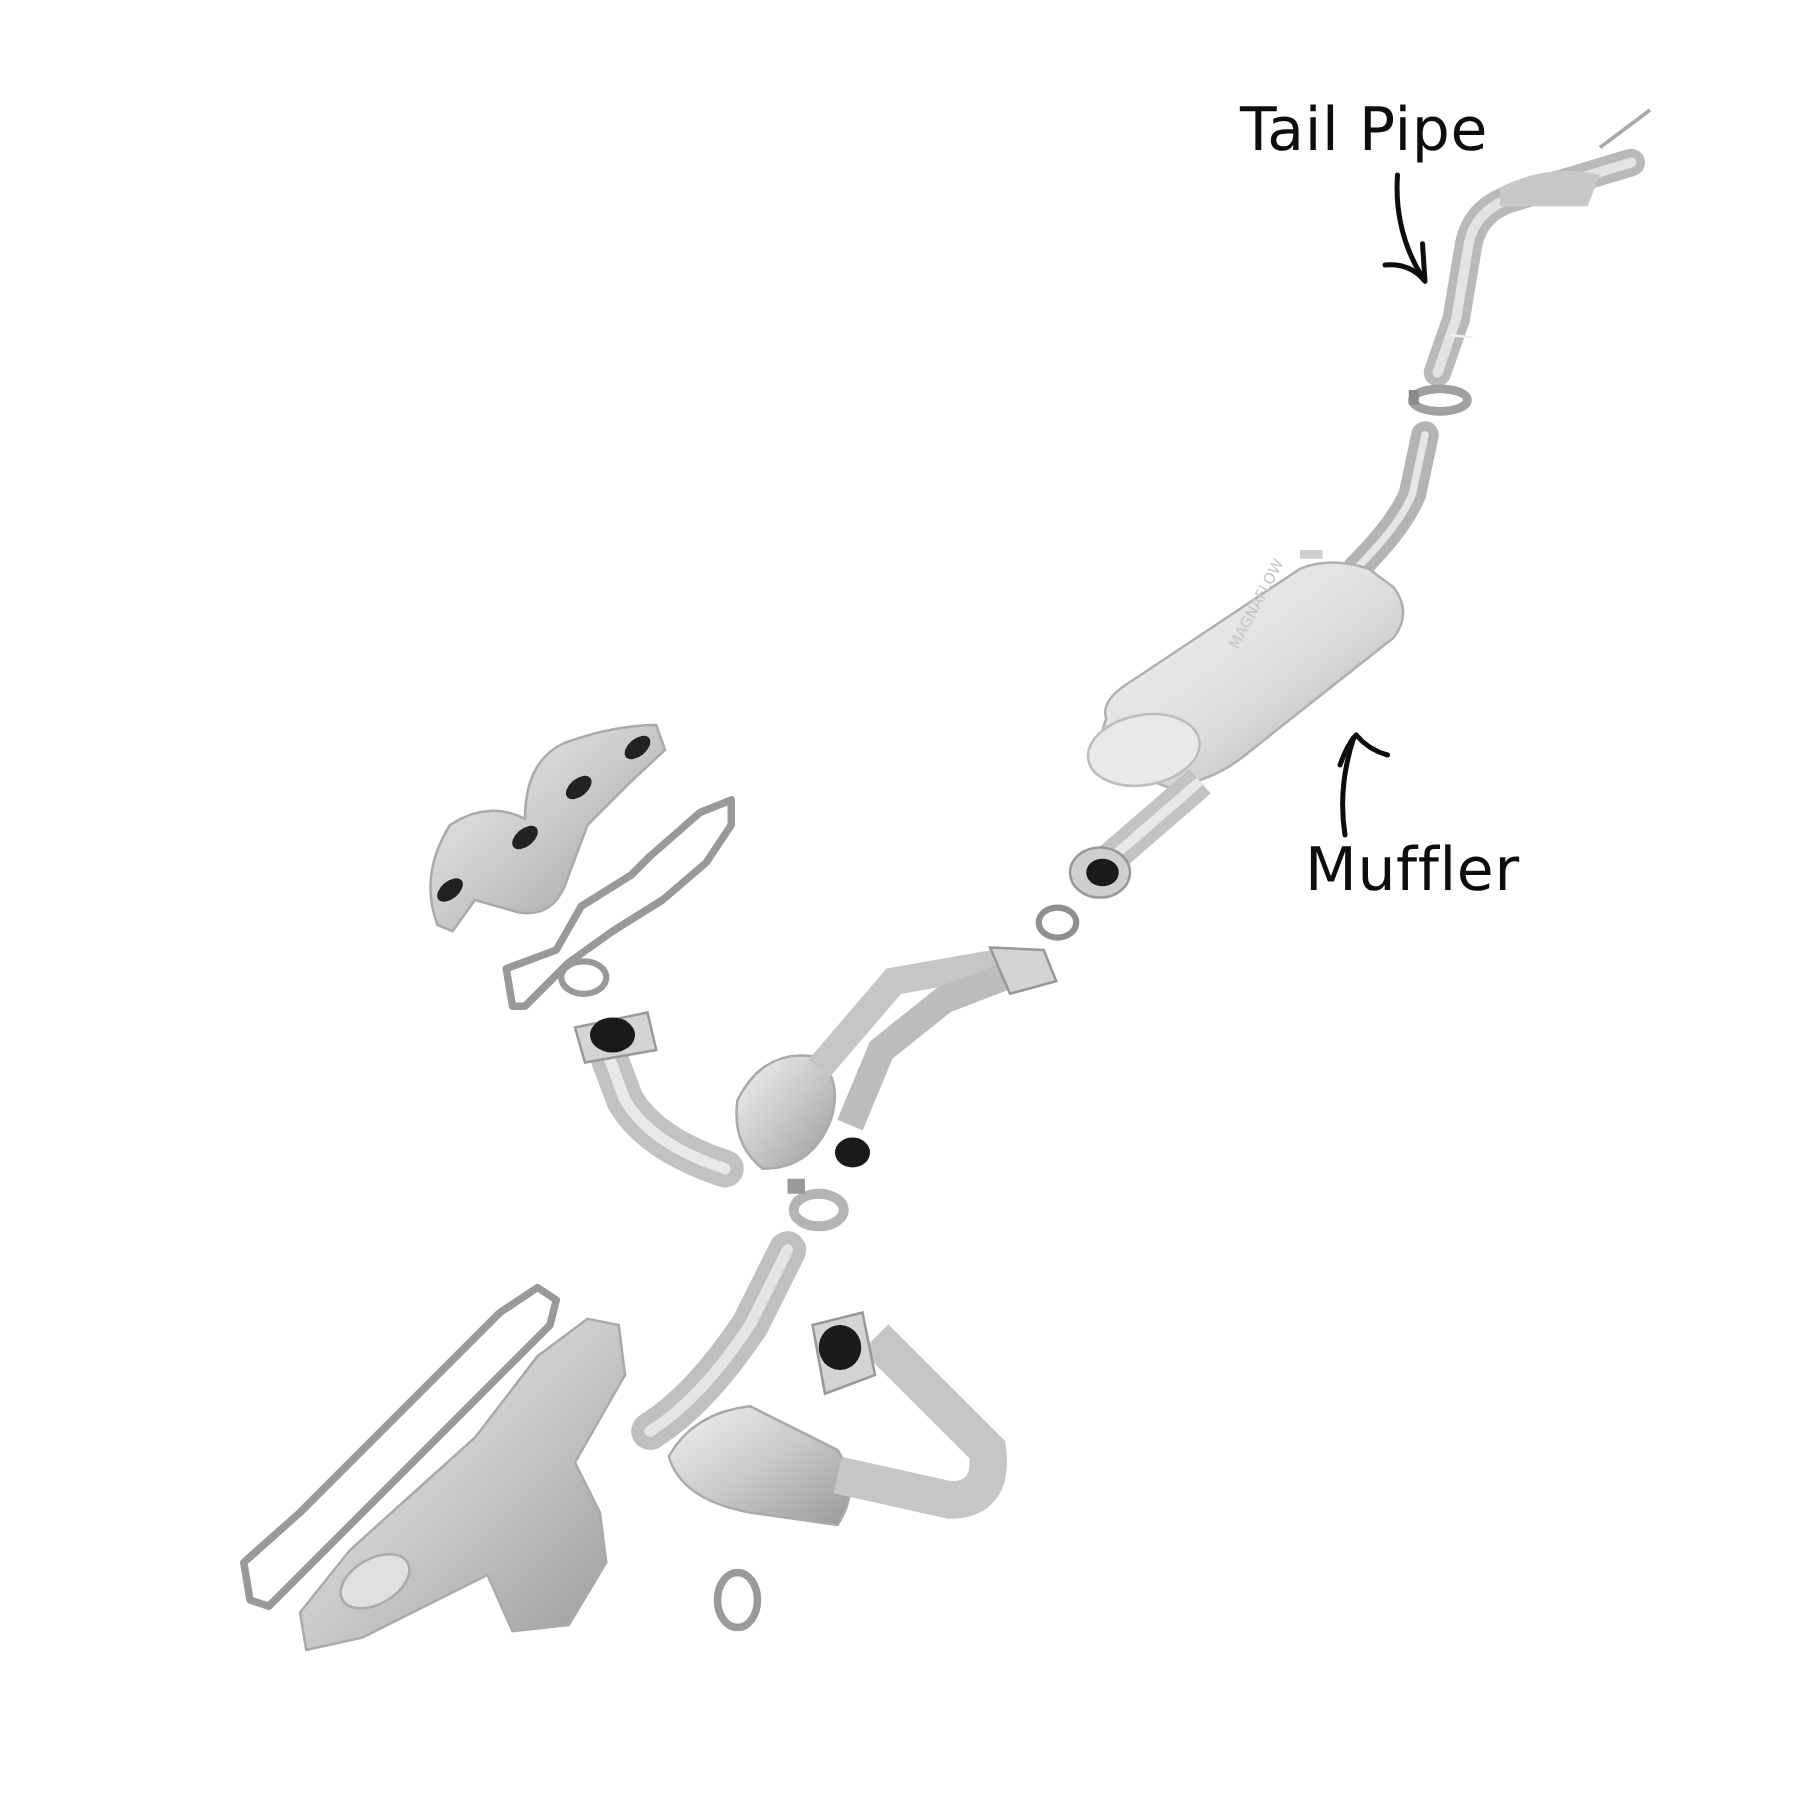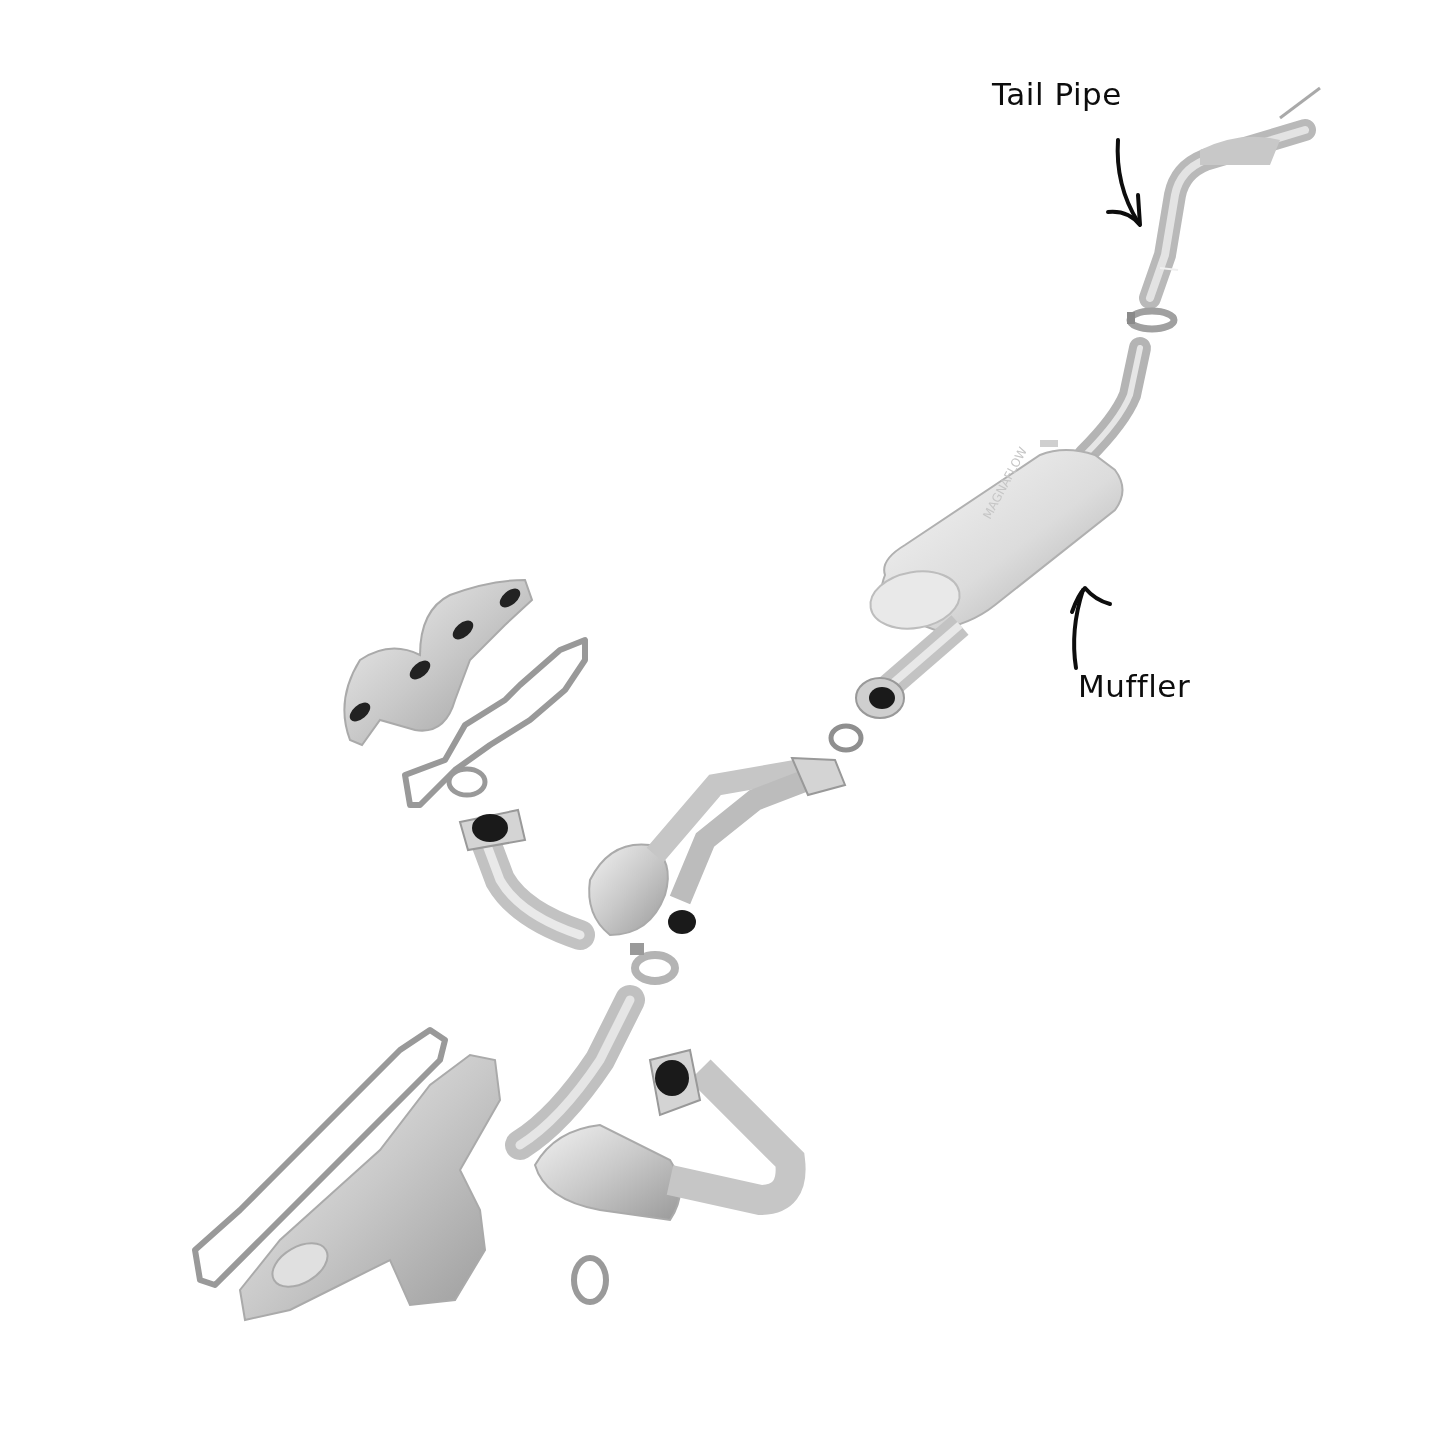--- a/index.html
+++ b/index.html
@@ -1,17 +1,17 @@
 <!DOCTYPE html>
 <html><head>
   <meta charset="utf-8">
   <style>
     html, body { margin: 0; padding: 0; background: #ffffff; }
     #stage { position: relative; width: 1445px; height: 1445px; overflow: hidden; background: #ffffff; }
-    .label { position: absolute; font-family: "DejaVu Sans", sans-serif; color: #0d0d0d; font-size: 31px; letter-spacing: 0.5px; white-space: nowrap; }
+    .label { position: absolute; font-family: "DejaVu Sans", sans-serif; color: #0d0d0d; font-size: 48px; letter-spacing: 0.5px; white-space: nowrap; }
     svg { position: absolute; left: 0; top: 0; }
   </style>
 </head>
 <body>
 
 <div id="stage">
   <svg width="1445" height="1445" viewBox="0 0 1445 1445">
     <defs>
       <linearGradient id="metal" x1="0" y1="0" x2="1" y2="1">
         <stop offset="0" stop-color="#f2f2f2"></stop>
@@ -109,14 +109,14 @@
       <path d="M1118 140 Q1115 185 1138 222" stroke="#0d0d0d" stroke-width="4" fill="none" stroke-linecap="round"></path>
       <path d="M1108 212 Q1128 210 1140 225 L1138 195" stroke="#0d0d0d" stroke-width="4" fill="none" stroke-linecap="round" stroke-linejoin="round"></path>
     </g>
     <g>
       <path d="M1076 668 Q1070 630 1083 590" stroke="#0d0d0d" stroke-width="4" fill="none" stroke-linecap="round"></path>
       <path d="M1072 612 Q1078 595 1085 588 Q1095 600 1110 604" stroke="#0d0d0d" stroke-width="4" fill="none" stroke-linecap="round" stroke-linejoin="round"></path>
     </g>
   </svg>
 
   <div class="label" style="left:992px; top:76px;">Tail Pipe</div>
-  <div class="label" style="left:1078px; top:668px;">Muffler</div>
+  <div class="label" style="left:1044px; top:668px;">Muffler</div>
 </div>
 
 </body></html>

